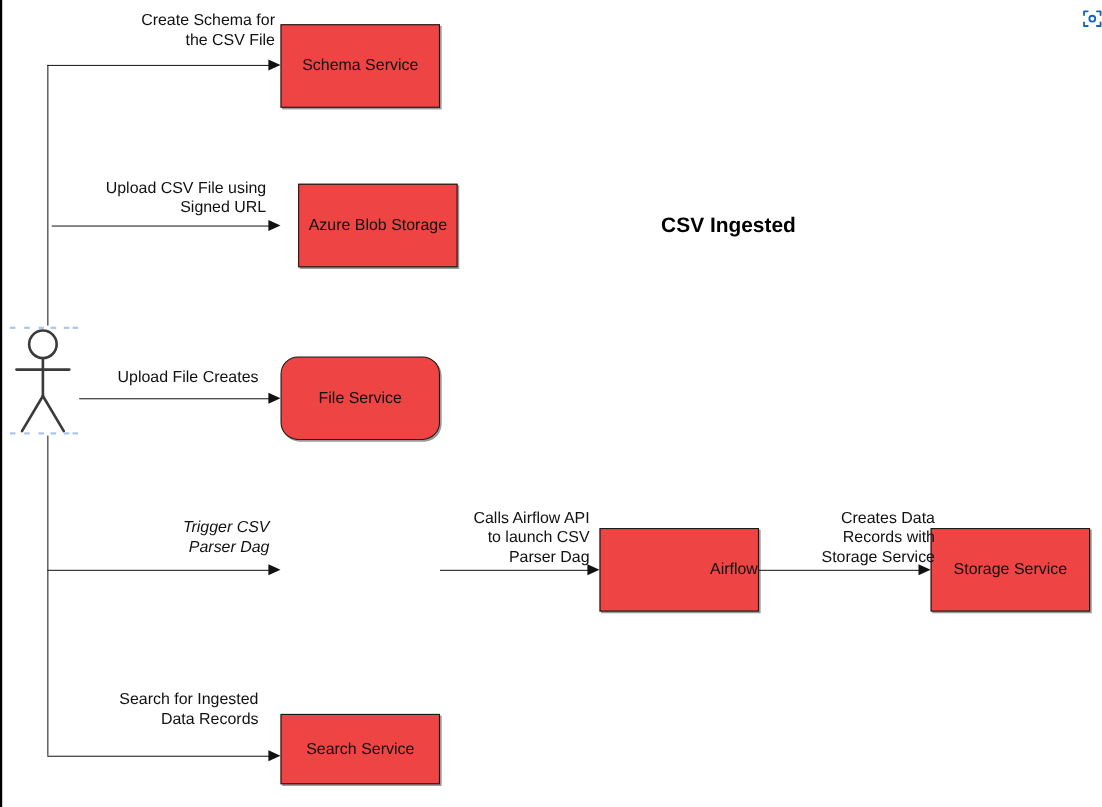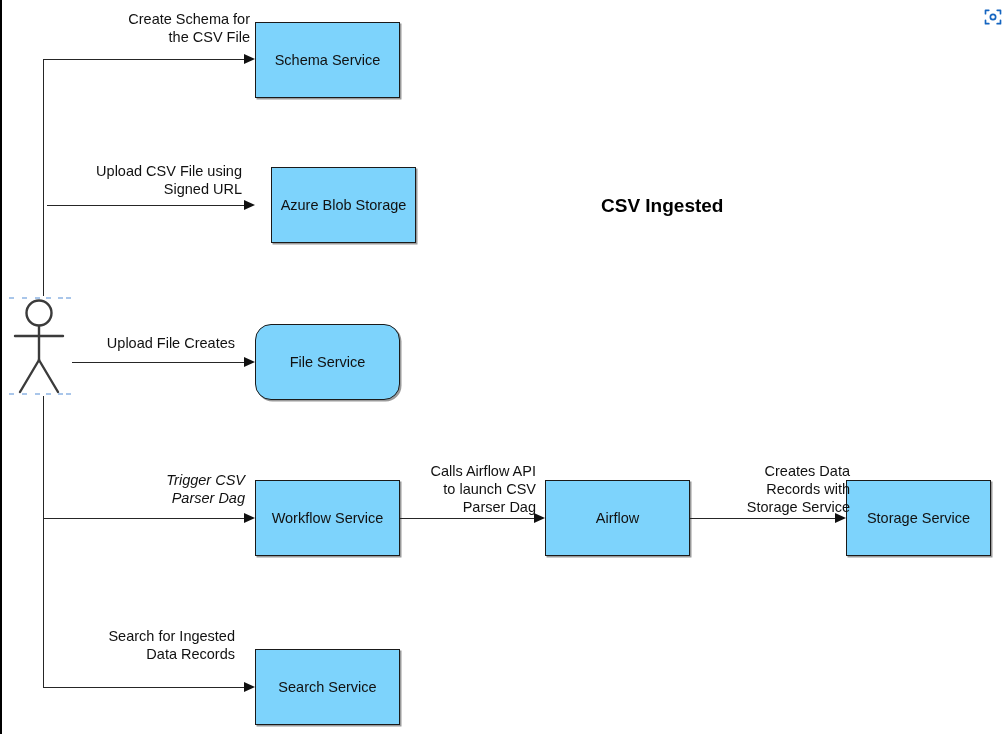--- a/index.html
+++ b/index.html
@@ -25,21 +25,21 @@
     left: 0;
     top: 0;
     width: 2px;
     height: 734px;
     background: #000000;
   }
   
   .node {
     position: absolute;
     box-sizing: border-box;
-    background: #7dd3fc;
+    background: #ef4444;
     border: 1.4px solid #1a1a1a;
     display: flex;
     align-items: center;
     justify-content: center;
     text-align: center;
     font-size: 14.5px;
     line-height: 1.25;
     color: #111111;
     box-shadow: 1.5px 1.5px 0 0 #9a9a9a;
   }
@@ -129,33 +129,30 @@
   </div>
 
   <div class="node" style="left:255px; top:167px; width:145px; height:76px;margin-left:16px;">
     <span>Azure Blob Storage</span>
   </div>
 
   <div class="node" style="left:255px; top:324px; width:145px; height:76px;border-radius:16px;">
     <span>File Service</span>
   </div>
 
-  <div class="node" style="left:255px; top:480px; width:145px; height:76px;">
-    <span>Workflow Service</span>
-  </div>
-
-  <div class="node" style="left:545px; top:480px; width:145px; height:76px;">
+
+  <div class="node" style="left:545px; top:480px; width:145px; height:76px;justify-content:flex-end;">
     <span>Airflow</span>
   </div>
 
   <div class="node" style="left:846px; top:480px; width:145px; height:76px;">
     <span>Storage Service</span>
   </div>
 
-  <div class="node" style="left:255px; top:649px; width:145px; height:76px;text-align:right;">
+  <div class="node" style="left:255px; top:649px; width:145px; height:64px;text-align:right;">
     <span>Search Service</span>
   </div>
 
   <div class="actor" style="left:10px; top:298px;">
     <svg width="58" height="98" viewBox="0 0 58 98">
       <g fill="none" stroke="#3b3b3b" stroke-width="2.4" stroke-linecap="round">
         <circle cx="29" cy="15" r="12.5"></circle>
         <line x1="29" y1="28" x2="29" y2="62"></line>
         <line x1="5" y1="38" x2="53" y2="38"></line>
         <line x1="29" y1="62" x2="10" y2="94"></line>

